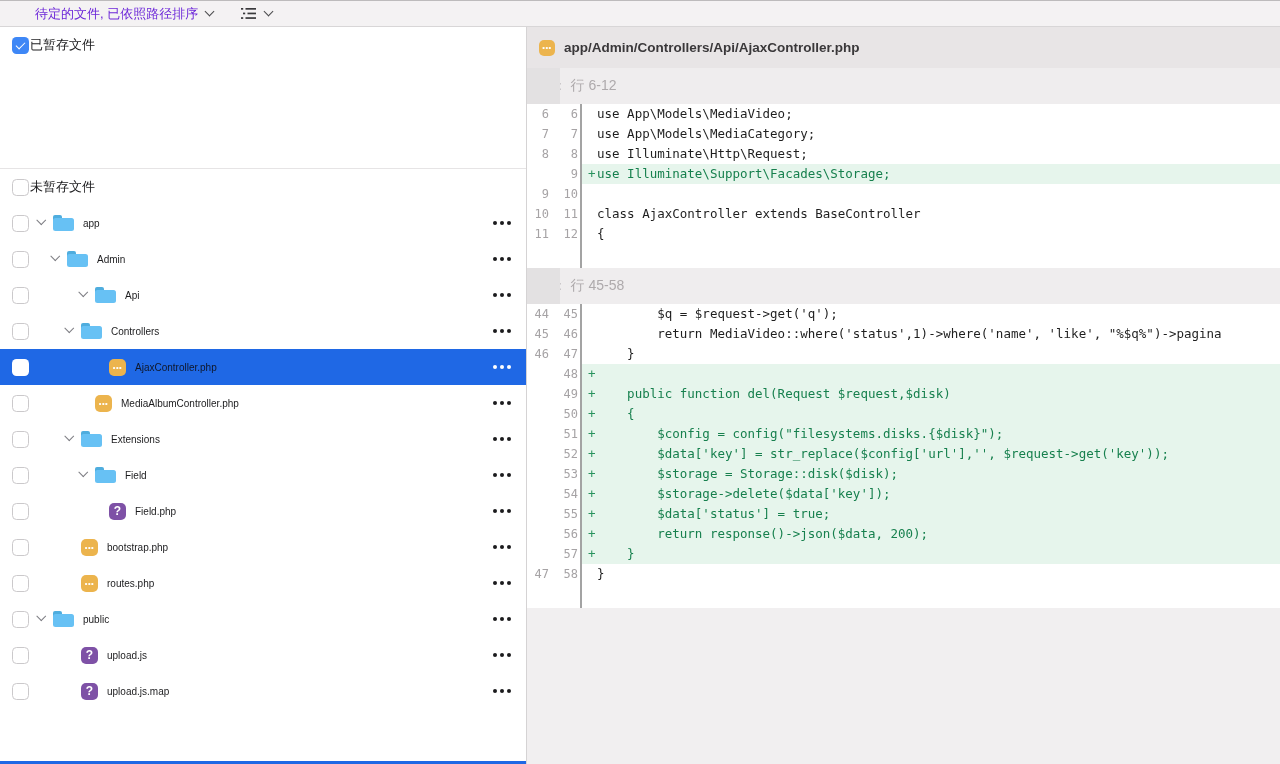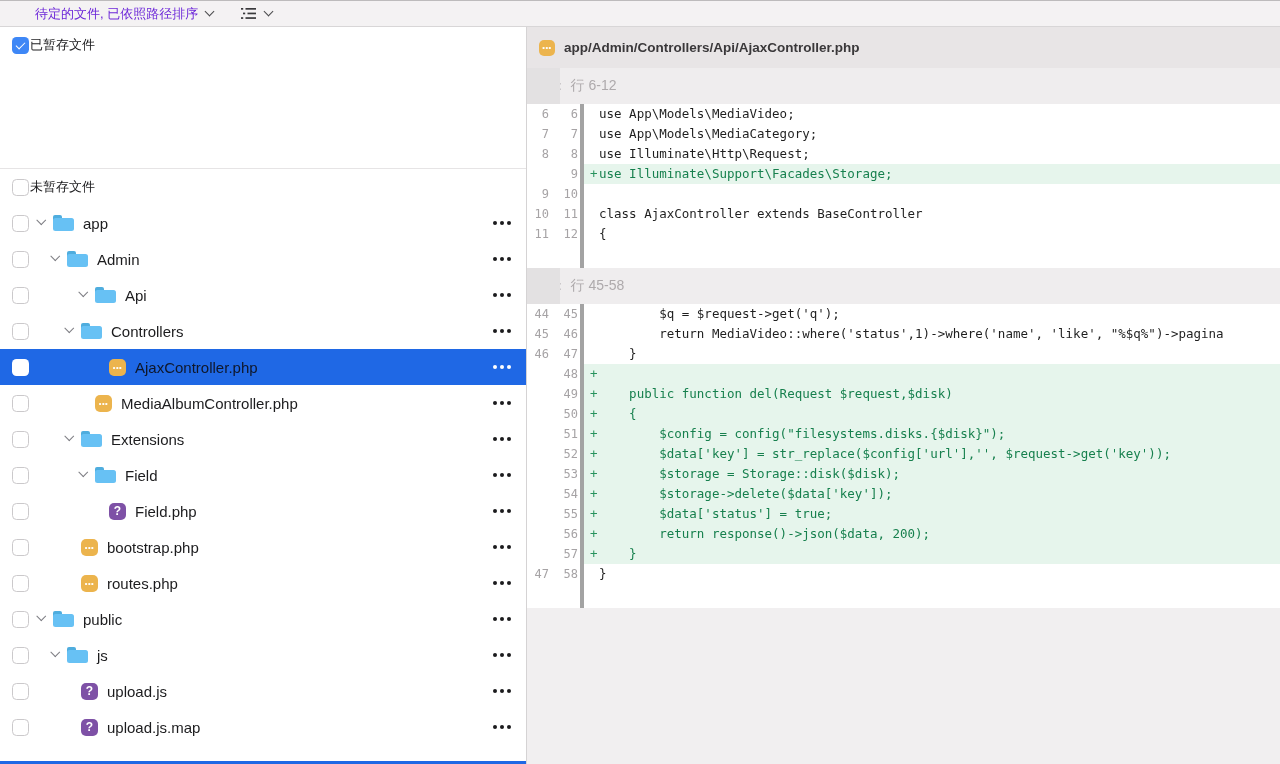--- a/index.html
+++ b/index.html
@@ -45,21 +45,21 @@
   .row-icon.folder .folder-tab { position:absolute; top:0; left:0; width:9px; height:6px;
     background:#4fadde; border-radius:2px 2px 0 0; }
   .row-icon.folder .folder-body { position:absolute; top:2.5px; left:0; right:0; bottom:0;
     background:var(--folder-blue,#67c1f4); border-radius:2.5px; }
   .row-icon.modified,.row-icon.untracked { width:17px; height:17px; border-radius:5px;
     display:flex; align-items:center; justify-content:center; }
   .row-icon.modified { background:var(--modified-yellow,#ecb44d); }
   .row-icon.untracked { background:var(--untracked-purple,#7e51a6); }
   .row-icon.modified .file-glyph { color:#fff; font-size:7.5px; letter-spacing:0.5px; font-weight:bold; }
   .row-icon.untracked .file-glyph { color:#fff; font-size:12px; font-weight:bold; }
-  .row-label { margin-left:9px; font-size:15px; color:#1c1c1e; white-space:nowrap; }
+  .row-label { margin-left:9px; font-size:10px; color:#1c1c1e; white-space:nowrap; }
   .tree-row.selected .row-label { color:#0f172a; }
   .row-menu { margin-left:auto; margin-right:15px; display:flex; gap:3px; cursor:pointer; }
   .row-menu .dot { width:4px; height:4px; border-radius:50%; background:#1b1b1d; }
   .tree-row.selected .row-menu .dot { background:#fff; }
   .sidebar-bottom-accent { position:absolute; left:0; right:0; bottom:0; height:3px;
     background:var(--selection-blue,#1f68e5); }
 
   
   .diff-header { height:41px; flex:none; background:#e8e5e6; display:flex; align-items:center;
     padding-left:12px; gap:9px; }
@@ -69,21 +69,21 @@
     display:flex; align-items:center; }
   .block-header::before { content:""; position:absolute; left:0; top:0; bottom:0; width:33px;
     background:#e3e1e2; }
   .block-header-label { font-size:14px; color:#aeaaac; }
   .diff-line { height:20px; display:flex; align-items:stretch; }
   .ln { flex:none; font-family:"DejaVu Sans Mono","Liberation Mono",monospace; font-size:12px;
     color:#a6a3a5; text-align:right; line-height:20px; }
   .ln.old { width:22px; }
   .ln.new { width:29px; }
   .line-content { flex:1; min-width:0; display:flex; align-items:center;
-    border-left:4px solid #a3a3a3; margin-left:2px; overflow:hidden; }
+    border-left:2px solid #a3a3a3; margin-left:2px; overflow:hidden; }
   .marker { flex:none; width:15px; padding-left:6px; font-family:"DejaVu Sans Mono","Liberation Mono",monospace;
     font-size:12.5px; color:#27925d; line-height:20px; }
   .code { font-family:"DejaVu Sans Mono","Liberation Mono",monospace; font-size:12.5px; color:#1f1f1f;
     white-space:pre; line-height:20px; }
   .diff-line.added .line-content { background:var(--added-bg,#e6f5ec); }
   .diff-line.added .code { color:var(--added-green,#17804e); }
   .block-tail { height:24px; display:flex; }
   .block-tail .line-content { background:transparent; }
   .diff-rest { flex:1; background:#f1eff0; }
 </style>
@@ -308,37 +308,20 @@
     </span>
     <span class="row-label">public</span>
     <span class="row-menu">
       <span class="dot"></span>
               <span class="dot"></span>
               <span class="dot"></span>
     </span>
   </div>
           <div class="tree-row">
     <span class="cbx"></span>
-    <span class="indent" style="width: 14px;"></span>
-    <span class="chev-slot">
-              <span class="tree-chev"></span>
-            </span>
-    <span class="row-icon folder">
-      <span class="folder-tab"></span>
-              <span class="folder-body"></span>
-    </span>
-    <span class="row-label">js</span>
-    <span class="row-menu">
-      <span class="dot"></span>
-              <span class="dot"></span>
-              <span class="dot"></span>
-    </span>
-  </div>
-          <div class="tree-row">
-    <span class="cbx"></span>
     <span class="indent" style="width: 28px;"></span>
     <span class="chev-slot"></span>
     <span class="row-icon untracked">
       <span class="file-glyph">?</span>
     </span>
     <span class="row-label">upload.js</span>
     <span class="row-menu">
       <span class="dot"></span>
               <span class="dot"></span>
               <span class="dot"></span>

